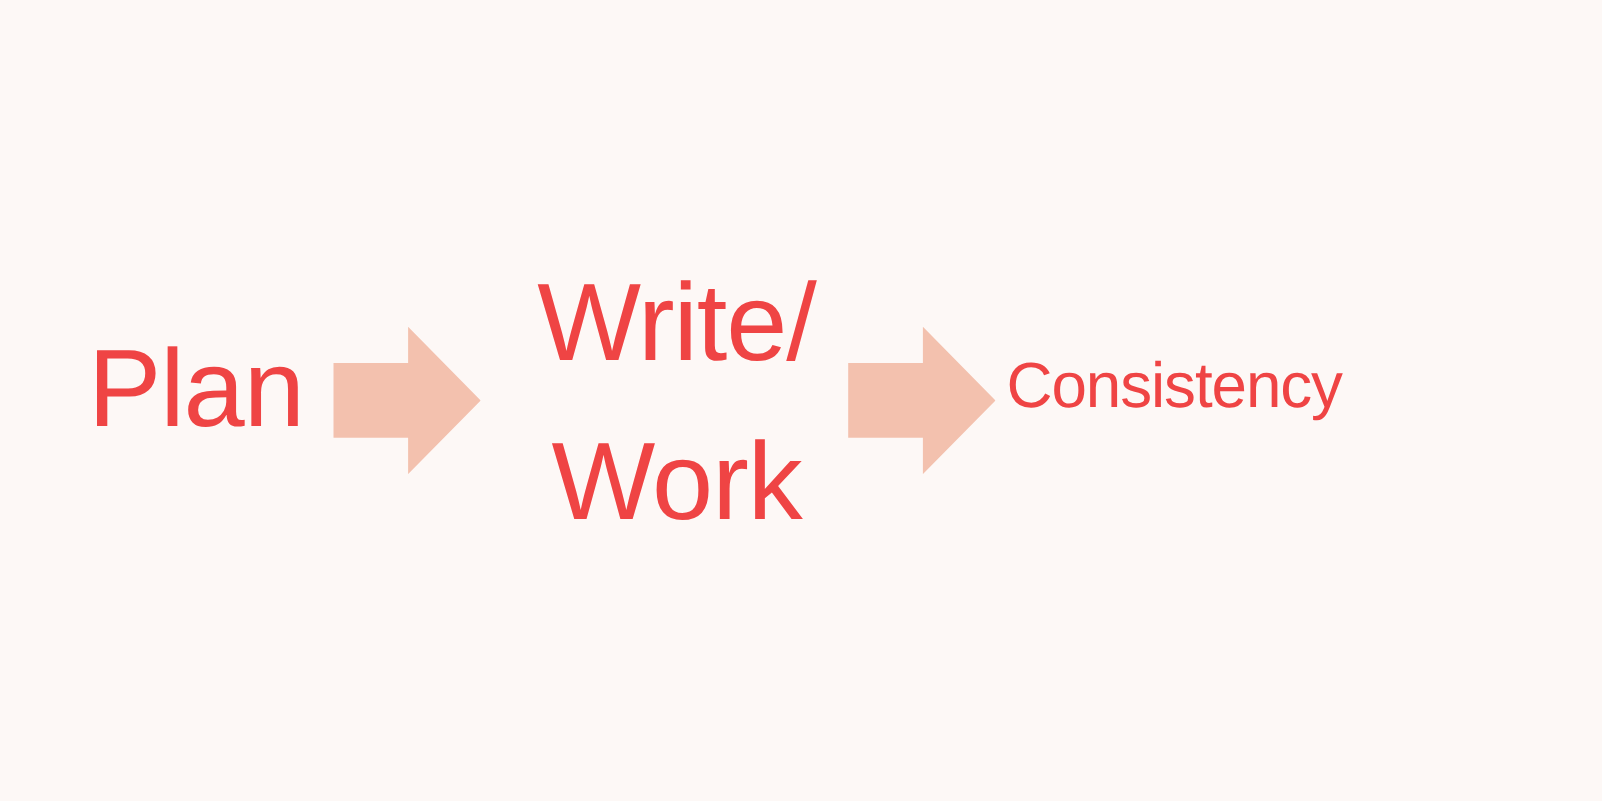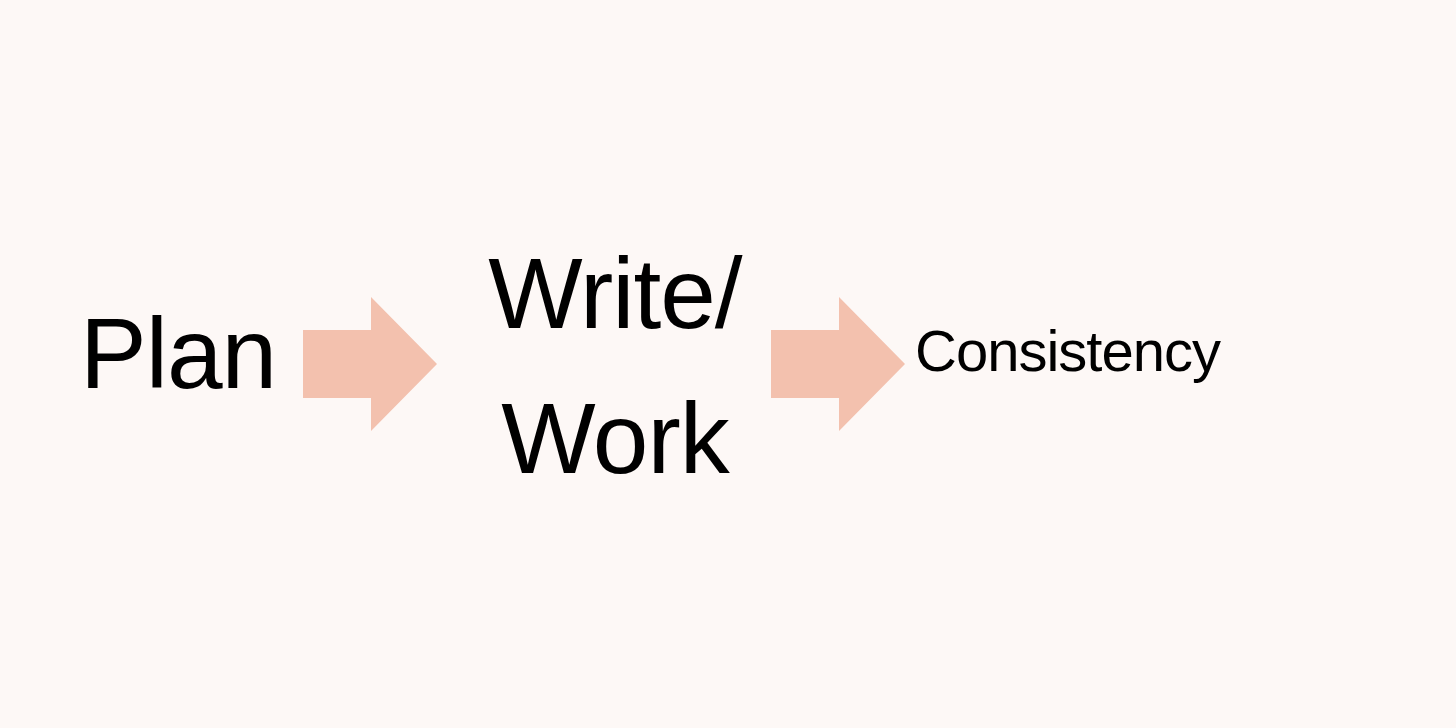--- a/index.html
+++ b/index.html
@@ -41,21 +41,21 @@
     position: absolute;
     width: 134px;
     height: 134px;
   }
   .arrow-1 { left: 303px; top: 297px; }
   .arrow-2 { left: 771px; top: 297px; }
 </style>
 </head>
 <body>
 
-<div class="canvas" style="background: rgb(253, 248, 246); color: #000000;">
+<div class="canvas" style="background: rgb(253, 248, 246); color: #ef4444;">
 
   <div class="node node-plan">Plan</div>
 
   <svg class="arrow arrow-1" viewBox="0 0 134 134" aria-hidden="true">
     <polygon points="0,33 68,33 68,0 134,67 68,134 68,101 0,101" fill="#F3C1AE"></polygon>
   </svg>
 
   <div class="node node-write">
     <div>Write/</div>
     <div>Work</div>

